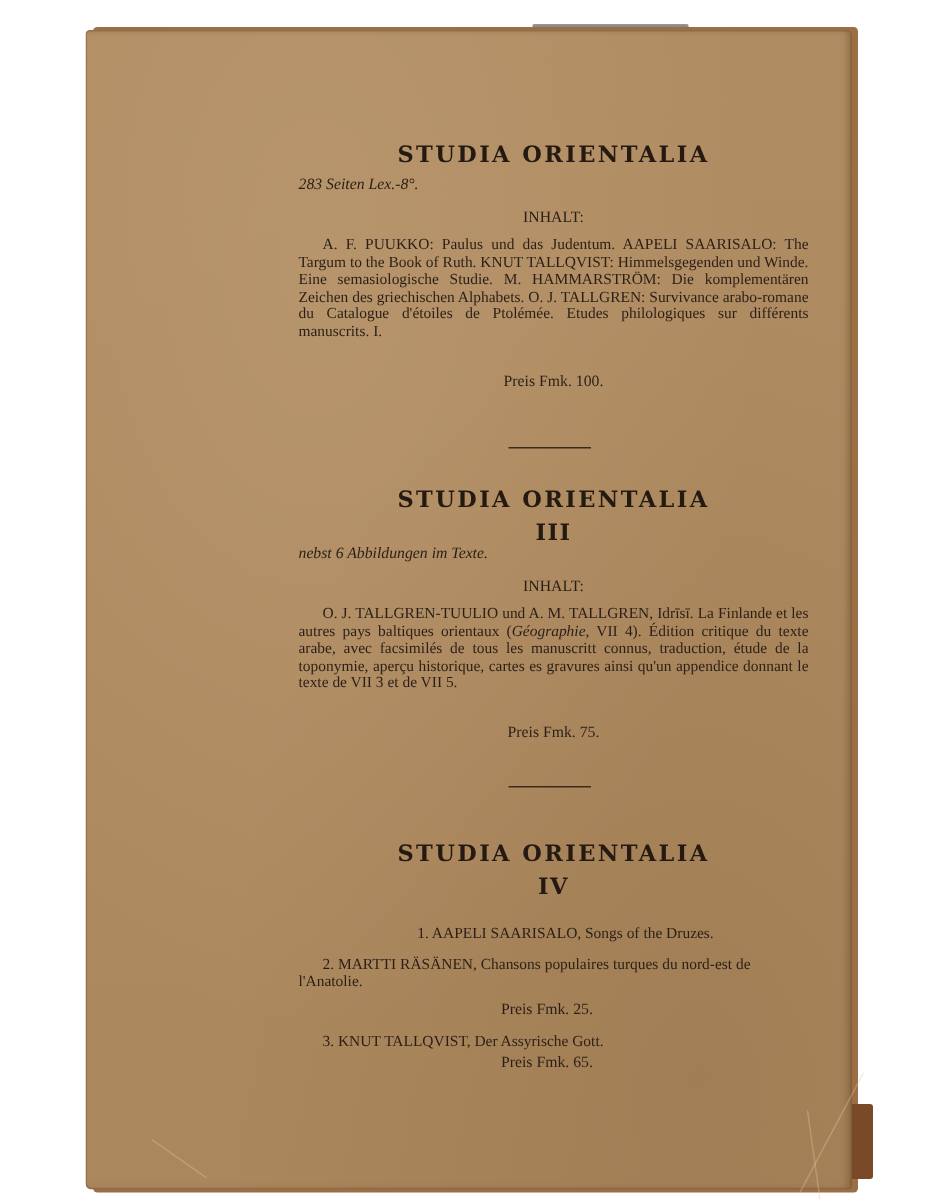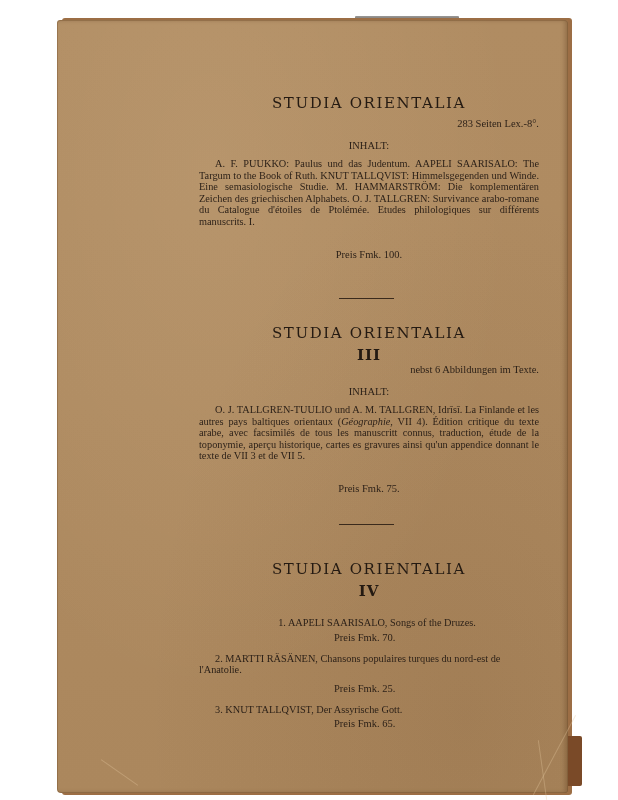--- a/index.html
+++ b/index.html
@@ -70,42 +70,43 @@
       width: 340px;
     }
     .section {
       position: absolute;
       left: 0;
       width: 340px;
     }
     .title {
       text-align: center;
       font-family: "DejaVu Serif", "Liberation Serif", serif;
-      font-weight: normal;
+      font-weight: bold;
       font-size: 15px;
       letter-spacing: 1.6px;
       line-height: 18px;
       color: #241a12;
       margin: 0;
     }
     .numeral {
       text-align: center;
       font-family: "DejaVu Serif", "Liberation Serif", serif;
       font-weight: bold;
       font-size: 15px;
       letter-spacing: 1px;
       line-height: 18px;
       margin-top: 4px;
       color: #241a12;
     }
     .meta {
-      text-align: right;
+      text-align: left;
       font-size: 10.5px;
       line-height: 12px;
       margin-top: 4px;
+      font-style: italic;
     }
     .inhalt {
       text-align: center;
       font-size: 10.5px;
       line-height: 12px;
       margin-top: 10px;
     }
     .body-text {
       font-size: 10.3px;
       line-height: 11.6px;
@@ -174,21 +175,20 @@
       <p class="body-text" style="margin-bottom:0;"><span>O. J. TALLGREN-TUULIO und A. M. TALLGREN, Idrīsī. La Finlande et les autres pays baltiques orientaux (</span><span class="it">Géographie</span><span>, VII 4). Édition critique du texte arabe, avec facsimilés de tous les manuscritt connus, traduction, étude de la toponymie, aperçu historique, cartes es gravures ainsi qu'un appendice donnant le texte de VII 3 et de VII 5.</span></p>
       <div class="price">Preis Fmk. 75.</div>
     </div>
 
     <div class="rule" style="top:504px;"></div>
 
     <div class="section" style="top:540px;">
       <h2 class="title">STUDIA ORIENTALIA</h2>
       <div class="numeral">IV</div>
       <div class="list-item" style="margin-top:17px;text-align:center;">1. AAPELI SAARISALO, Songs of the Druzes.</div>
-      <div class="list-price">Preis Fmk. 70.</div>
       <div class="list-item">2. MARTTI RÄSÄNEN, Chansons populaires turques du nord-est de l'Anatolie.</div>
       <div class="list-price gap">Preis Fmk. 25.</div>
       <div class="list-item">3. KNUT TALLQVIST, Der Assyrische Gott.</div>
       <div class="list-price">Preis Fmk. 65.</div>
     </div>
 
   </div>
 </div>
 
 </body></html>

